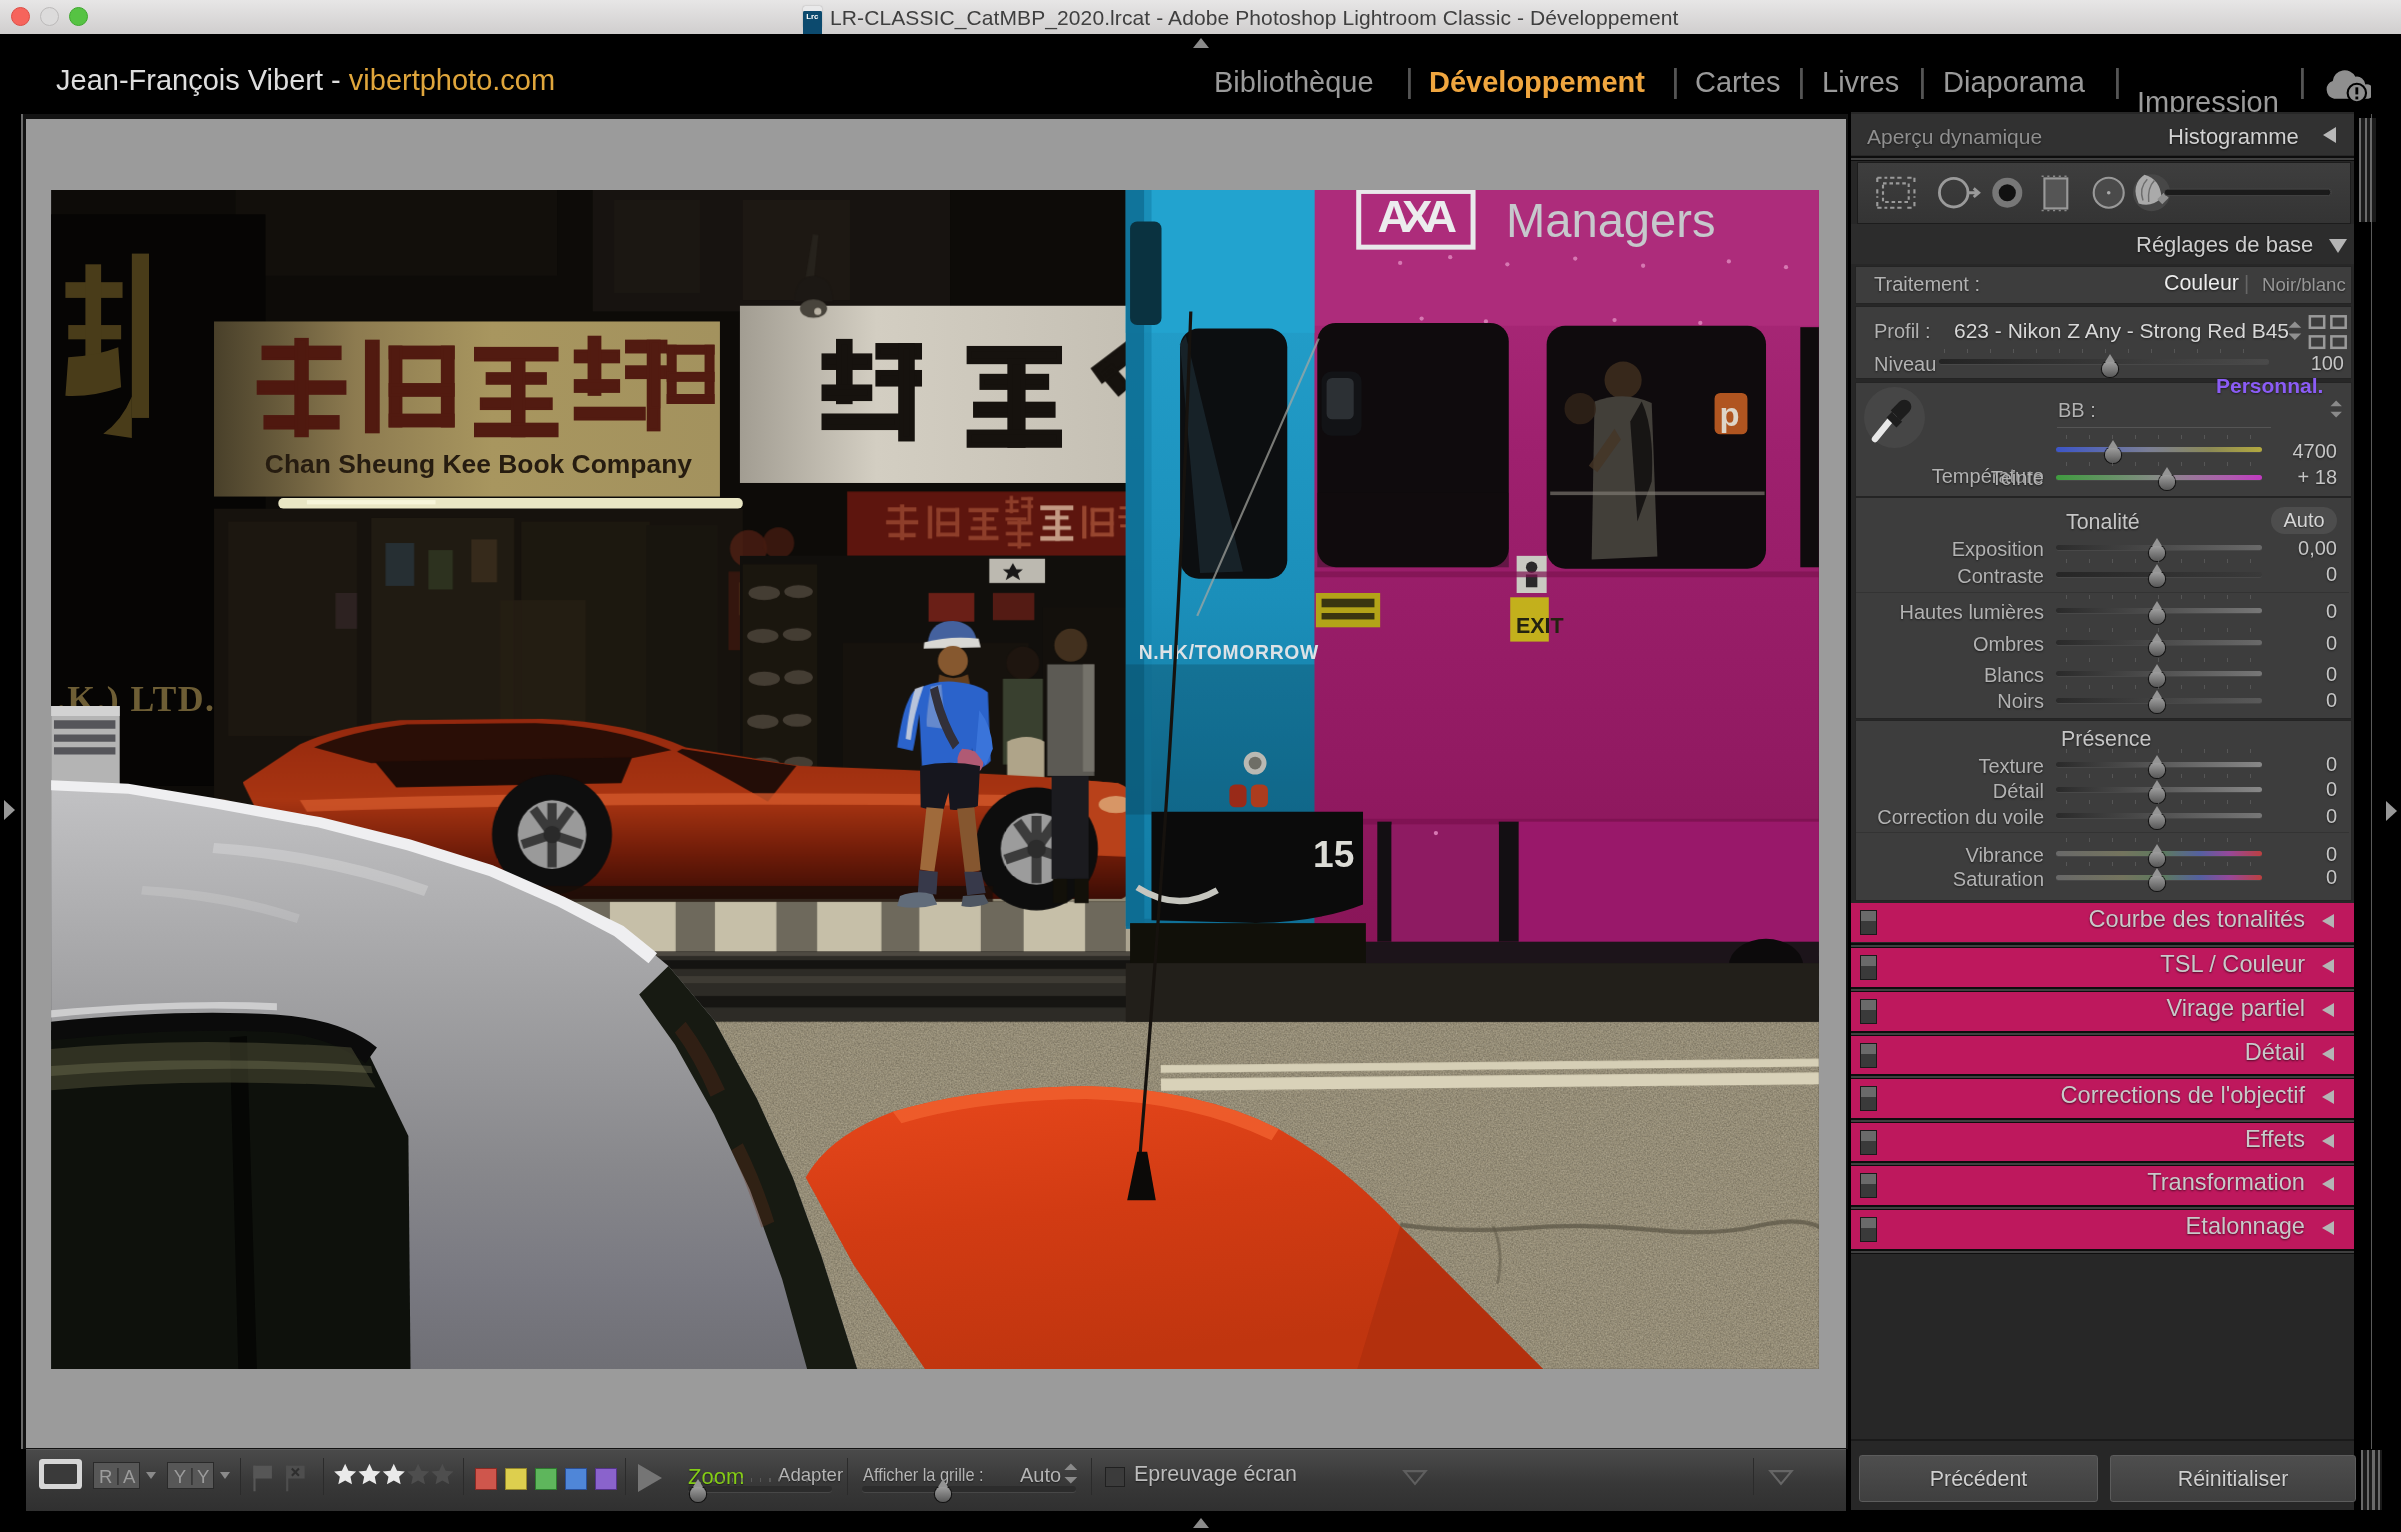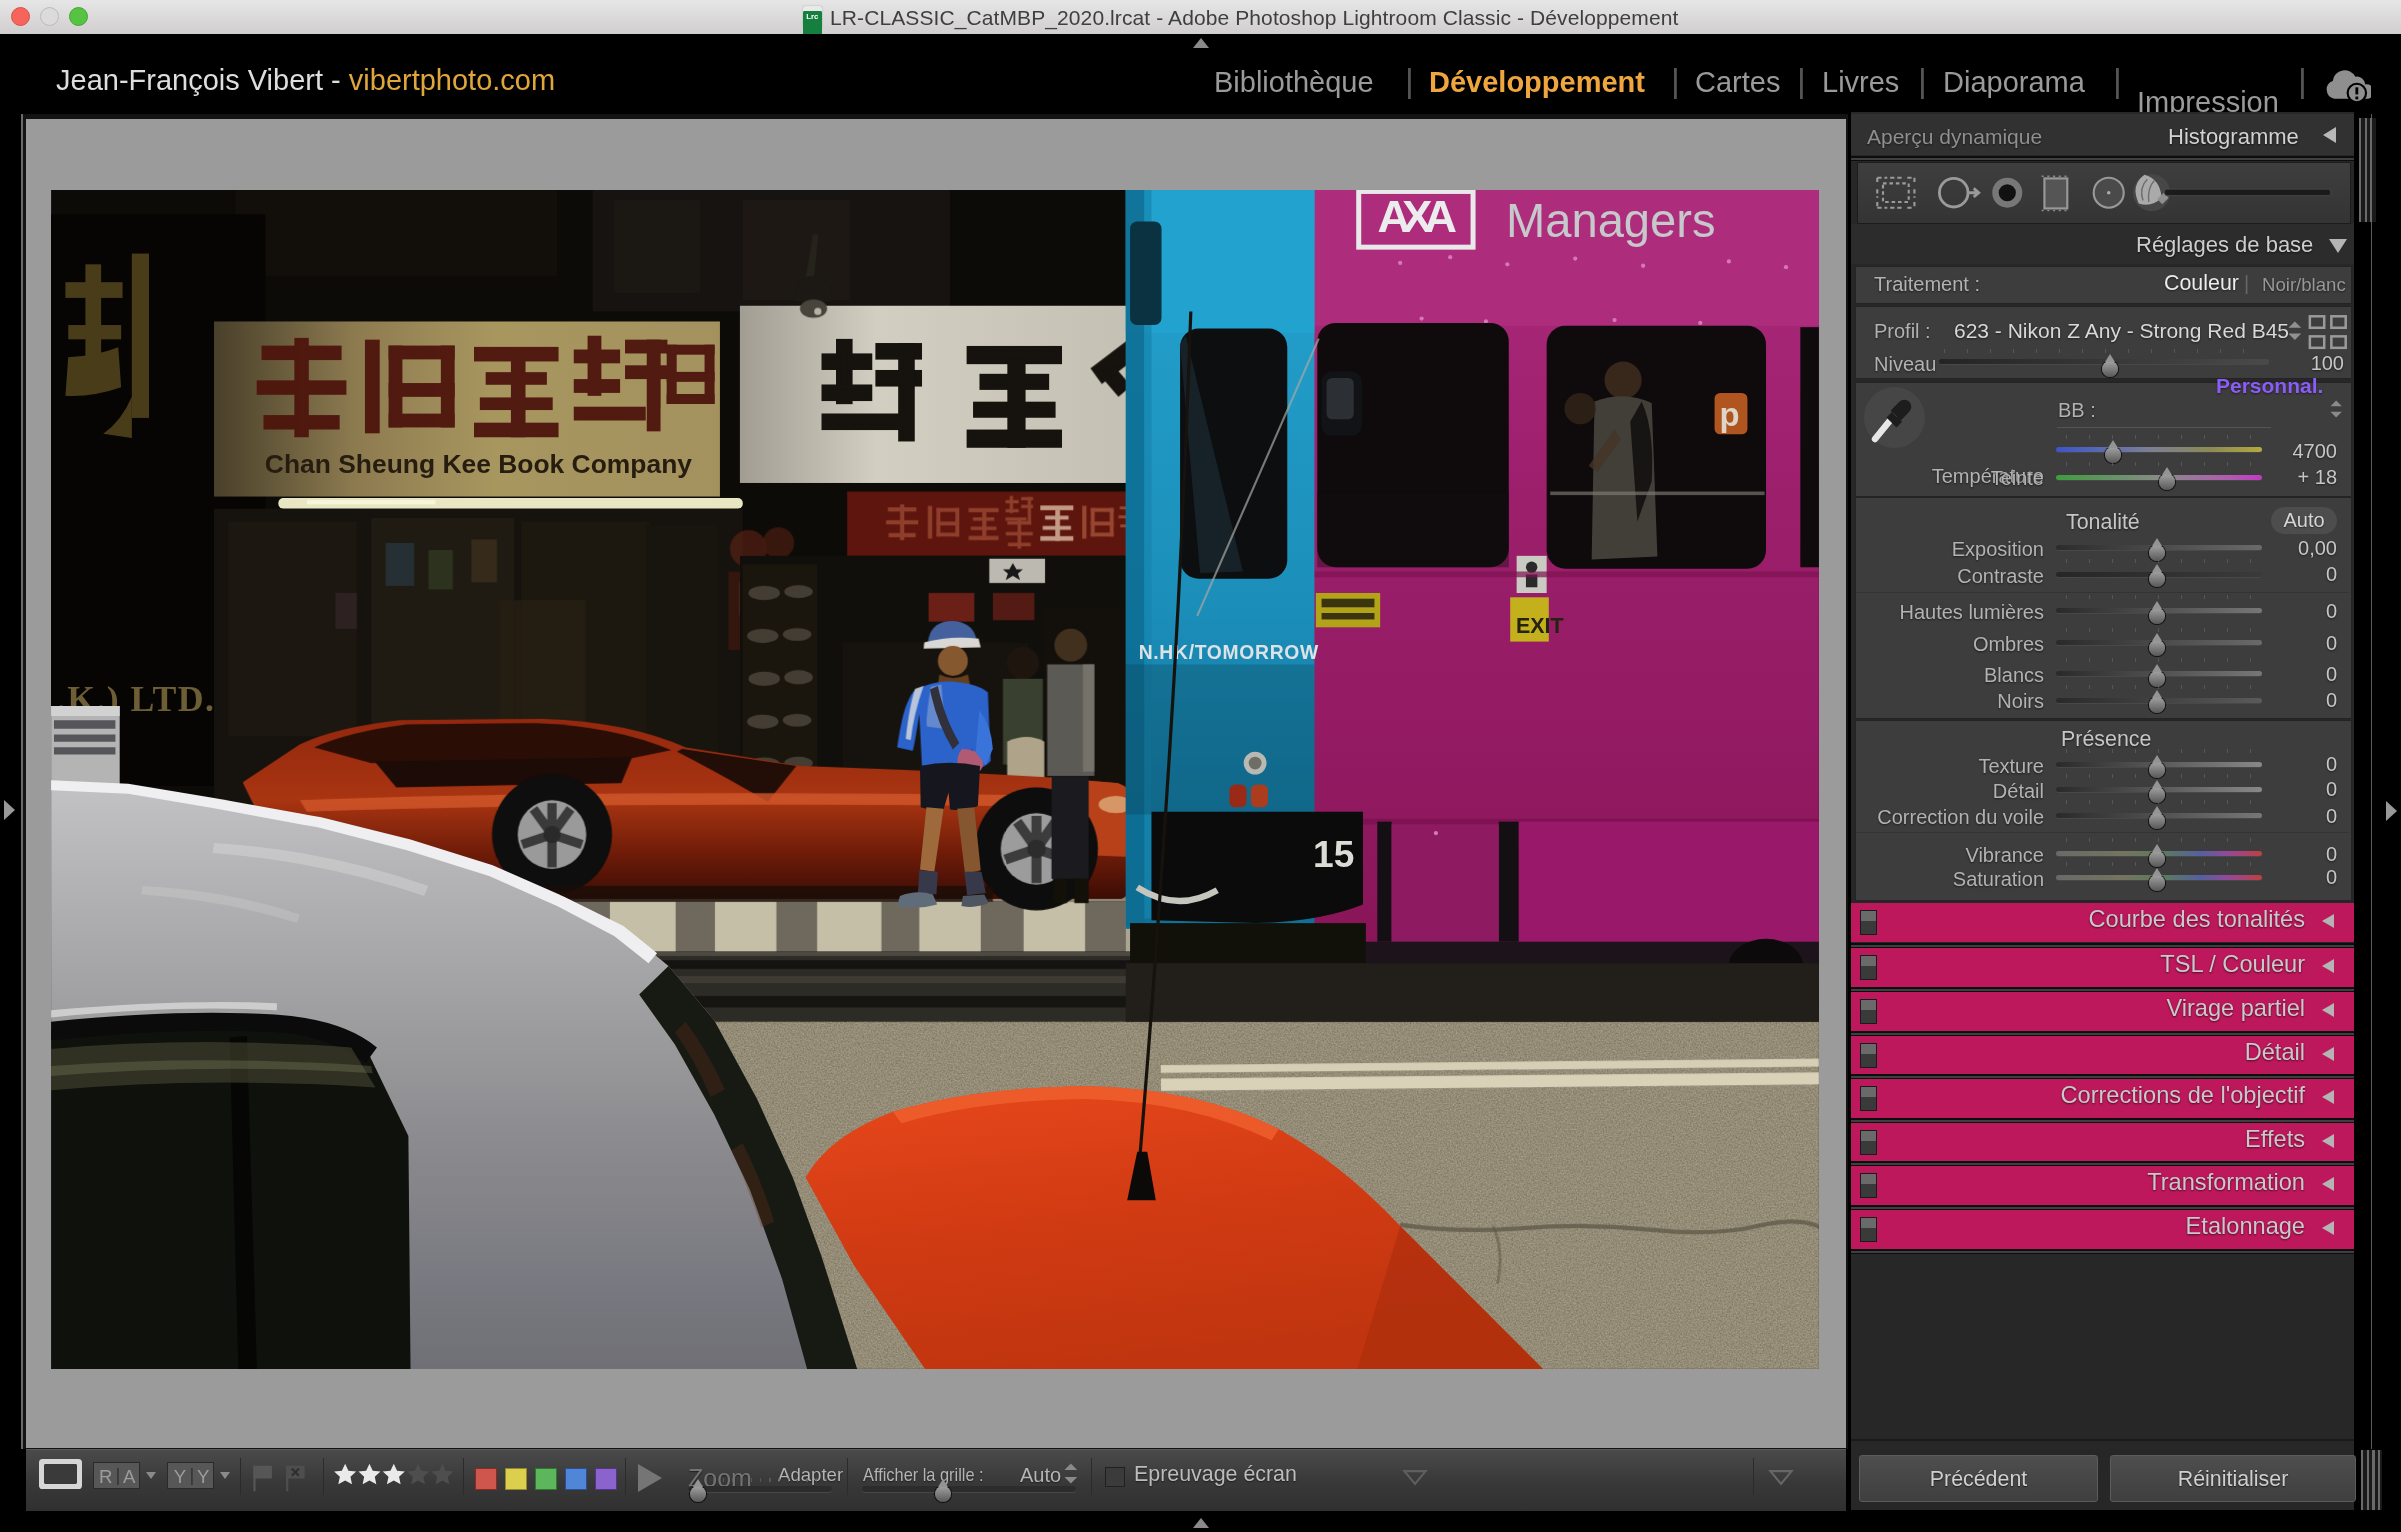--- a/index.html
+++ b/index.html
@@ -18,21 +18,21 @@
   .sepline{position:absolute;left:1851px;width:503px;height:5px;background:linear-gradient(180deg,#0d0d0d 0 2.1px,#3f3f3f 2.1px 3.6px,#0d0d0d 3.6px 5px);}
 </style>
 </head>
 <body>
 
 <div class="abs" style="left:0;top:0;width:2401px;height:34px;background:linear-gradient(180deg,#e7e6e6,#d0cece);"></div>
 <div class="abs" style="left:11.4px;top:7.1px;width:17px;height:17px;border-radius:50%;background:#f6645c;border:0.7px solid #dd4d45;"></div>
 <div class="abs" style="left:40px;top:7.1px;width:17px;height:17px;border-radius:50%;background:#dcdbdb;border:0.7px solid #bcbaba;"></div>
 <div class="abs" style="left:69px;top:7.1px;width:17px;height:17px;border-radius:50%;background:#56c343;border:0.7px solid #3fa82f;"></div>
 <div class="abs" style="left:803px;top:5.7px;width:18.6px;height:21.4px;background:#e9e9ea;border-radius:2.1px;box-shadow:0 0.7px 1.4px rgba(0,0,0,.35);"></div>
-<div class="abs" style="left:803px;top:11.4px;width:18.6px;height:29px;background:#15803d;border-radius:1.4px;color:#fff;font-size:7.9px;text-align:center;line-height:11.4px;font-weight:bold;">Lrc</div>
+<div class="abs" style="left:803px;top:11.4px;width:18.6px;height:29px;background:#0c4a6e;border-radius:1.4px;color:#fff;font-size:7.9px;text-align:center;line-height:11.4px;font-weight:bold;">Lrc</div>
 <div class="abs" style="left:830px;top:5.7px;color:#3f3f3f;font-size:21px;letter-spacing:0.1px;">LR-CLASSIC_CatMBP_2020.lrcat - Adobe Photoshop Lightroom Classic - Développement</div>
 
 <div class="abs" style="left:0;top:34px;width:2401px;height:79px;background:#000;"></div>
 <div class="abs" style="left:56px;top:64px;font-size:29px;color:#dedede;">Jean-François Vibert - <span style="color:#e0a63c;">vibertphoto.com</span></div>
 <div class="abs" style="left:1214px;top:66px;font-size:29px;color:#9a9a9a;">Bibliothèque</div>
 <div class="abs" style="left:1405px;top:61px;font-size:34px;color:#555;">|</div>
 <div class="abs" style="left:1429px;top:66px;font-size:29px;color:#f0a63f;font-weight:bold;">Développement</div>
 <div class="abs" style="left:1671px;top:61px;font-size:34px;color:#555;">|</div>
 <div class="abs" style="left:1695px;top:66px;font-size:29px;color:#9a9a9a;">Cartes</div>
 <div class="abs" style="left:1797px;top:61px;font-size:34px;color:#555;">|</div>
@@ -522,21 +522,21 @@
 
   <div class="abs" style="left:475px;top:1468px;width:20px;height:20px;background:#cf564c;border:0.7px solid #8a2a24;"></div>
   <div class="abs" style="left:505px;top:1468px;width:20px;height:20px;background:#ddcf4e;border:0.7px solid #96882a;"></div>
   <div class="abs" style="left:535px;top:1468px;width:20px;height:20px;background:#5eb65c;border:0.7px solid #2d7a2e;"></div>
   <div class="abs" style="left:565px;top:1468px;width:20px;height:20px;background:#4f86d8;border:0.7px solid #2a4f96;"></div>
   <div class="abs" style="left:595px;top:1468px;width:20px;height:20px;background:#8a63cc;border:0.7px solid #54338a;"></div>
   <div class="abs" style="left:625px;top:1458px;width:1.4px;height:37px;background:#2b2b2b;"></div>
 
   <div class="abs" style="left:638px;top:1464px;width:0;height:0;border-top:14.3px solid transparent;border-bottom:14.3px solid transparent;border-left:24px solid #757575;"></div>
 
-  <div class="abs" style="left:688px;top:1464px;font-size:25px;color:#737373;text-shadow:0 1.4px 1.4px rgba(0,0,0,.5);">Zoom</div>
+  <div class="abs" style="left:688px;top:1464px;font-size:22px;color:#84cc16;text-shadow:0 1.4px 1.4px rgba(0,0,0,.5);">Zoom</div>
   <div class="abs" style="left:778px;top:1464px;font-size:18.6px;color:#b4b4b4;text-shadow:0 1.4px 1.4px rgba(0,0,0,.5);">Adapter</div>
   <div class="abs ticks" style="left:704px;top:1478px;width:123px;height:4.3px;background-image:repeating-linear-gradient(90deg,#666 0 1.4px,transparent 1.4px 9.3px);"></div>
   <div class="abs" style="left:688px;top:1486px;width:144px;height:6.4px;border-radius:3.6px;background:#2c2c2c;box-shadow:0 0.7px 0 rgba(255,255,255,.12);"></div>
   <div class="abs thumb" style="left:688px;top:1477px;"></div>
   <div class="abs" style="left:847px;top:1458px;width:1.4px;height:37px;background:#2b2b2b;"></div>
 
   <div class="abs" style="left:863px;top:1464px;font-size:18.6px;color:#b4b4b4;text-shadow:0 1.4px 1.4px rgba(0,0,0,.5);transform:scaleX(0.88);transform-origin:left top;">Afficher la grille&nbsp;:</div>
   <div class="abs" style="left:1020px;top:1464px;font-size:20px;color:#b4b4b4;text-shadow:0 1.4px 1.4px rgba(0,0,0,.5);">Auto</div>
   <svg class="abs" style="left:1063px;top:1462px;" width="15.7" height="23" viewBox="0 0 22 32">
       <path d="M11 2 L20 11 H2 Z" fill="#8a8a8a"></path>

